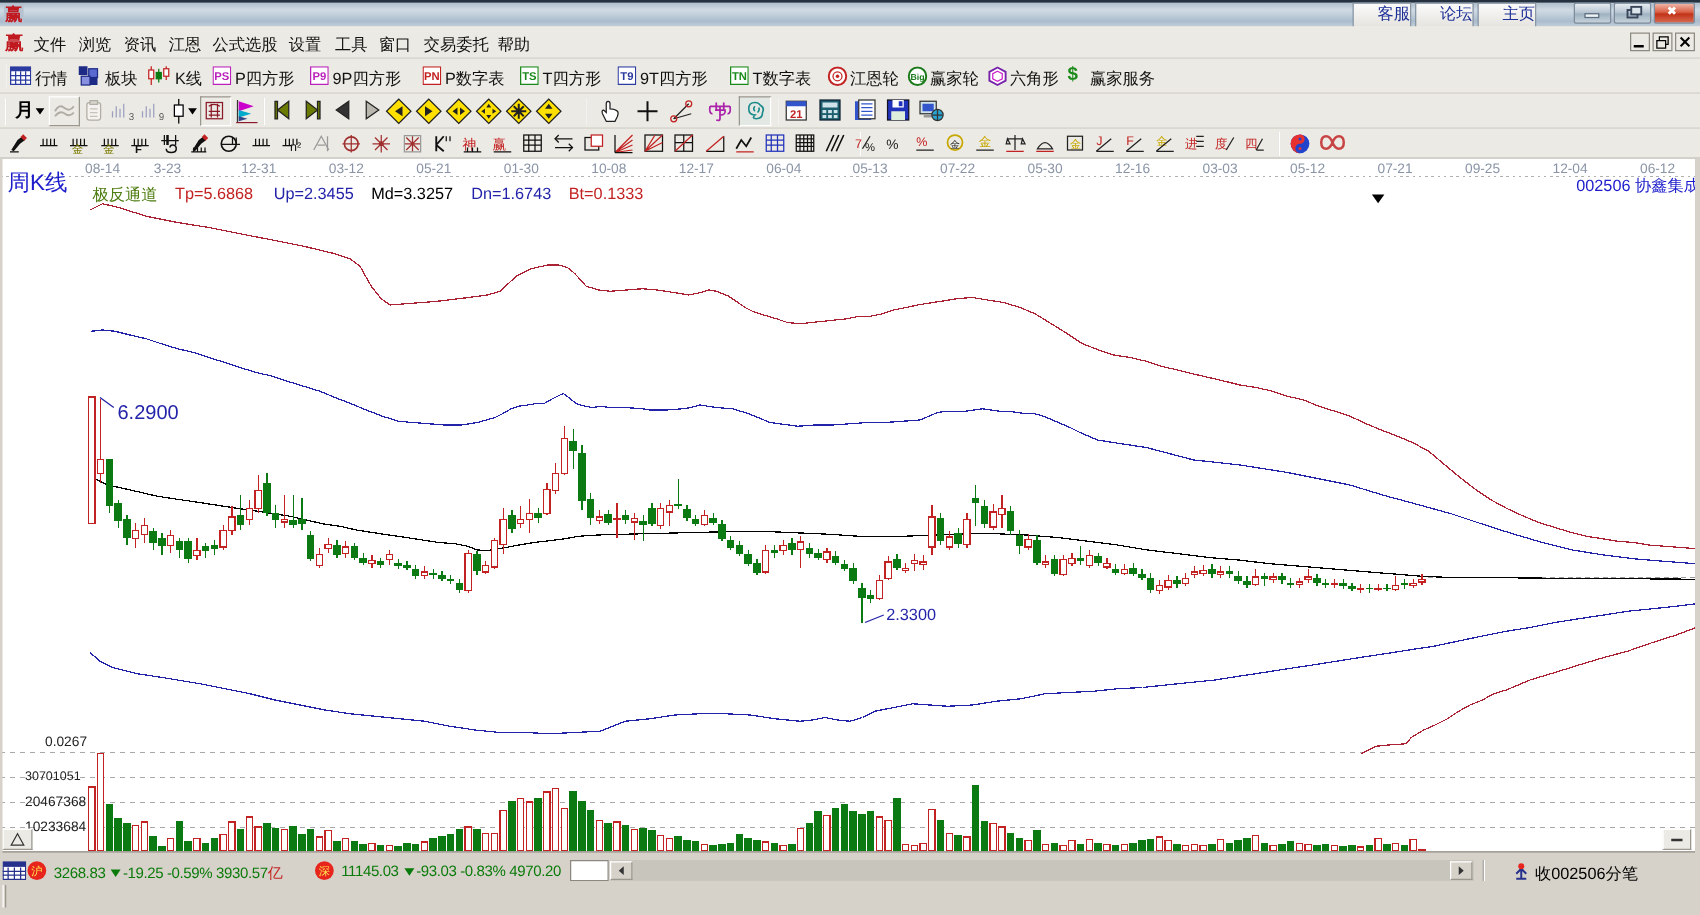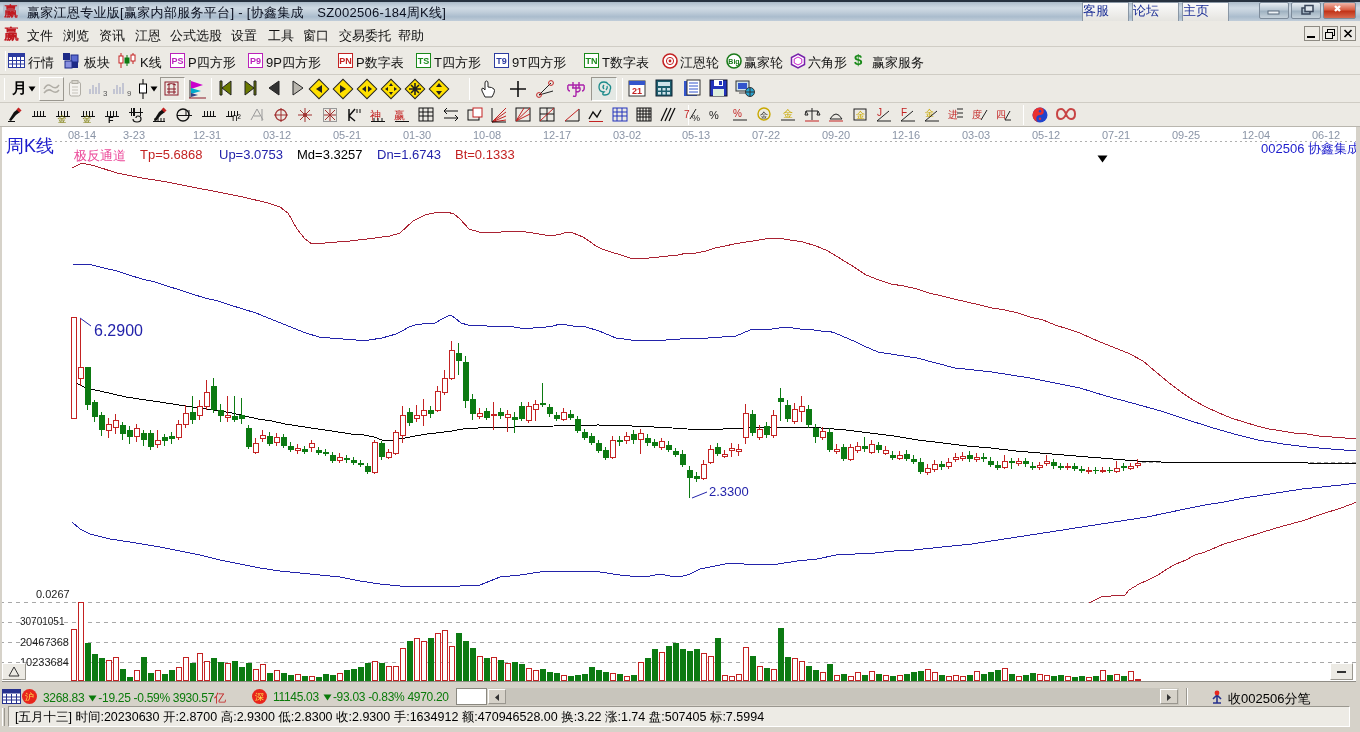--- a/index.html
+++ b/index.html
@@ -1,20 +1,20 @@
 <!DOCTYPE html>
 <html><head><meta charset="utf-8">
 <style>
 *{margin:0;padding:0;box-sizing:border-box}
 html,body{width:1360px;height:732px;overflow:hidden}
 body{font-family:"Liberation Sans",sans-serif;position:relative;background:#d6d2c9}
 .abs{position:absolute}
 #titlebar{left:0;top:0;width:1360px;height:21px;background:linear-gradient(180deg,#26313f 0%,#26313f 8%,#b0bfcd 12%,#cfdae4 38%,#c3d0dc 55%,#aabccd 80%,#c0cdd9 100%)}
 #titlebar .ttl{left:27px;top:4px;font-size:13px;color:#0a0f1e;letter-spacing:0.3px}
-.tbtn{top:2px;height:33px;background:linear-gradient(180deg,#fbfbfb,#e8e7e3 50%,#d8d6d0);border:1px solid #8a97a5;color:#1c2f96;font-size:13px;text-align:left;line-height:15px}
+.tbtn{top:2px;height:33px;background:linear-gradient(180deg,#fbfbfb,#e8e7e3 50%,#d8d6d0);border:1px solid #8a97a5;color:#1c2f96;font-size:13px;text-align:right;line-height:15px}
 .wbtn{top:2px;height:17px;border:1px solid #7d8b9a;border-radius:2px}
 #menubar{left:0;top:21px;width:1360px;height:26px;background:#eceae4;border-bottom:1px solid #d0cdc5}
 .menu{top:6px;font-size:13px;color:#111}
 .mwbtn{top:5px;width:16px;height:15px;background:#eceae4;border:1px solid #8d8a82;font-size:10px;color:#000;text-align:center;line-height:13px;font-weight:bold}
 #tb1{left:0;top:47px;width:1360px;height:28px;background:#eceae4;border-bottom:1px solid #cfccc4}
 #tb2{left:0;top:75px;width:1360px;height:28px;background:#eceae4;border-bottom:1px solid #cfccc4}
 #tb3{left:0;top:103px;width:1360px;height:24px;background:#eceae4;border-bottom:1px solid #b9b6ae}
 .t1label{top:7px;font-size:13px;color:#111}
 .sep{width:1px;background:#c2bfb7;border-right:1px solid #fff}
 #chart{left:0;top:127px;width:1360px;height:561px;background:#fff}
@@ -25,21 +25,20 @@
 #bottombar{left:0;top:705px;width:1360px;height:27px;background:#d6d2c9}
 #bpanel{left:8px;top:1px;width:1342px;height:21px;background:#edebe5;border:1px solid #9a978f;border-right-color:#fff;border-bottom-color:#fff;font-size:12.5px;color:#000;line-height:20px;padding-left:6px;white-space:nowrap}
 </style></head>
 <body>
 
 <div class="abs" id="titlebar">
  <svg class="abs" style="left:3px;top:3px" width="16" height="16">
       <rect x="0" y="0" width="16" height="16" fill="#b6c2cf"></rect>
       <text x="8" y="13" font-size="14" font-weight="bold" fill="#c01920" text-anchor="middle" font-family="Liberation Sans">赢</text>
     </svg>
- <div class="abs ttl">赢家江恩专业版[赢家内部服务平台] - [协鑫集成　SZ002506-184周K线]</div>
  <div class="abs tbtn" style="left:1082px;width:47px">客服</div>
  <div class="abs tbtn" style="left:1132px;width:47px">论坛</div>
  <div class="abs tbtn" style="left:1182px;width:47px">主页</div>
  <div class="abs wbtn" style="left:1259px;width:30px;background:linear-gradient(180deg,#e7edf2,#b9c7d3 45%,#9fb2c1 55%,#c6d2db)"><svg width="28" height="15">
         <rect x="8" y="8" width="11" height="3" fill="#eef3f7" stroke="#5a6b7c"></rect>
       </svg></div>
  <div class="abs wbtn" style="left:1291px;width:30px;background:linear-gradient(180deg,#e7edf2,#b9c7d3 45%,#9fb2c1 55%,#c6d2db)"><svg width="28" height="15">
         <rect x="10" y="5" width="8" height="6" fill="none" stroke="#39465a" stroke-width="1.5"></rect>
         <rect x="13" y="2.5" width="8" height="6" fill="#dde5ec" stroke="#39465a" stroke-width="1.5"></rect>
       </svg></div>
@@ -1130,35 +1129,35 @@
       </g>
     </svg>
 <div class="abs date" style="left:68px">08-14</div>
     <div class="abs date" style="left:123px">3-23</div>
     <div class="abs date" style="left:193px">12-31</div>
     <div class="abs date" style="left:263px">03-12</div>
     <div class="abs date" style="left:333px">05-21</div>
     <div class="abs date" style="left:403px">01-30</div>
     <div class="abs date" style="left:473px">10-08</div>
     <div class="abs date" style="left:543px">12-17</div>
-    <div class="abs date" style="left:613px">03-02</div>
+    <div class="abs date" style="left:613px">06-04</div>
     <div class="abs date" style="left:682px">05-13</div>
     <div class="abs date" style="left:752px">07-22</div>
-    <div class="abs date" style="left:822px">09-20</div>
+    <div class="abs date" style="left:822px">05-30</div>
     <div class="abs date" style="left:892px">12-16</div>
     <div class="abs date" style="left:962px">03-03</div>
     <div class="abs date" style="left:1032px">05-12</div>
     <div class="abs date" style="left:1102px">07-21</div>
     <div class="abs date" style="left:1172px">09-25</div>
     <div class="abs date" style="left:1242px">12-04</div>
     <div class="abs date" style="left:1312px">06-12</div>
  <div class="abs" style="left:6px;top:7px;font-size:18px;color:#1c1ccc">周K线</div>
- <div class="abs leg" style="left:74px;color:#ec4899">极反通道</div>
+ <div class="abs leg" style="left:74px;color:#4d7c0f">极反通道</div>
  <div class="abs leg" style="left:140px;color:#c32222">Tp=5.6868</div>
- <div class="abs leg" style="left:219px;color:#2323aa">Up=3.0753</div>
+ <div class="abs leg" style="left:219px;color:#2323aa">Up=2.3455</div>
  <div class="abs leg" style="left:297px;color:#000">Md=3.3257</div>
  <div class="abs leg" style="left:377px;color:#2323aa">Dn=1.6743</div>
  <div class="abs leg" style="left:455px;color:#c32222">Bt=0.1333</div>
  <div class="abs" style="right:0;top:13px;font-size:13px;color:#1c1ccc;white-space:nowrap">002506 协鑫集成</div>
  <svg class="abs" style="left:1097px;top:28px" width="11" height="8">
       <path d="M0.5 0.5 L10.5 0.5 L5.5 7.5 Z" fill="#000"></path>
     </svg>
  <div class="abs" style="left:94px;top:195px;font-size:16px;color:#2323aa">6.2900</div>
  <div class="abs" style="left:709px;top:357px;font-size:13px;color:#2323aa">2.3300</div>
  <div class="abs" style="left:36px;top:461px;font-size:11px;color:#222">0.0267</div>
@@ -1213,14 +1212,13 @@
  <div class="abs" style="left:1186px;top:0;width:2px;height:17px;background:#fff;border-left:1px solid #9a978f"></div>
  <svg class="abs" style="left:1210px;top:1px" width="14" height="15">
       <path d="M7 6 L7 14 M3 14 L11 14 M7 6 L3 10 M7 6 L11 10" stroke="#26318d" stroke-width="1.6" fill="none"></path>
       <circle cx="7" cy="4" r="2.4" fill="#e8251d"></circle>
     </svg>
  <div class="abs" style="left:1228px;top:2px;font-size:13px;color:#000">收002506分笔</div>
 </div>
 
 <div class="abs" id="bottombar">
  <div class="abs" style="left:2px;top:3px;width:3px;height:18px;border-left:1px solid #fff;border-right:1px solid #9a978f"></div>
- <div class="abs" id="bpanel">[五月十三] 时间:20230630 开:2.8700 高:2.9300 低:2.8300 收:2.9300 手:1634912 额:470946528.00 换:3.22 涨:1.74 盘:507405 标:7.5994</div>
 </div>
 
 </body></html>

